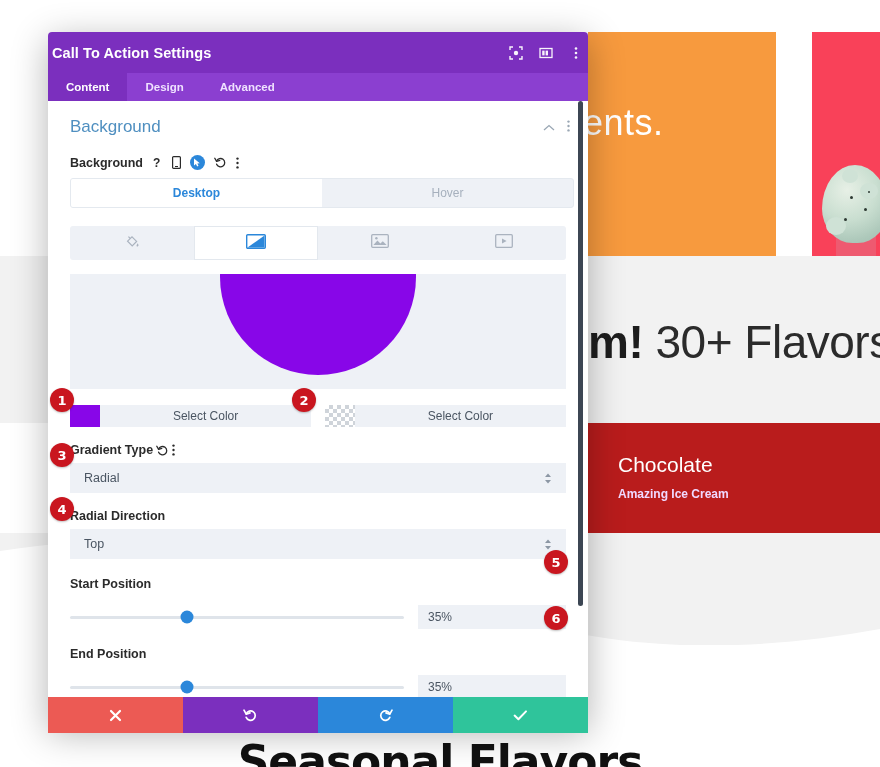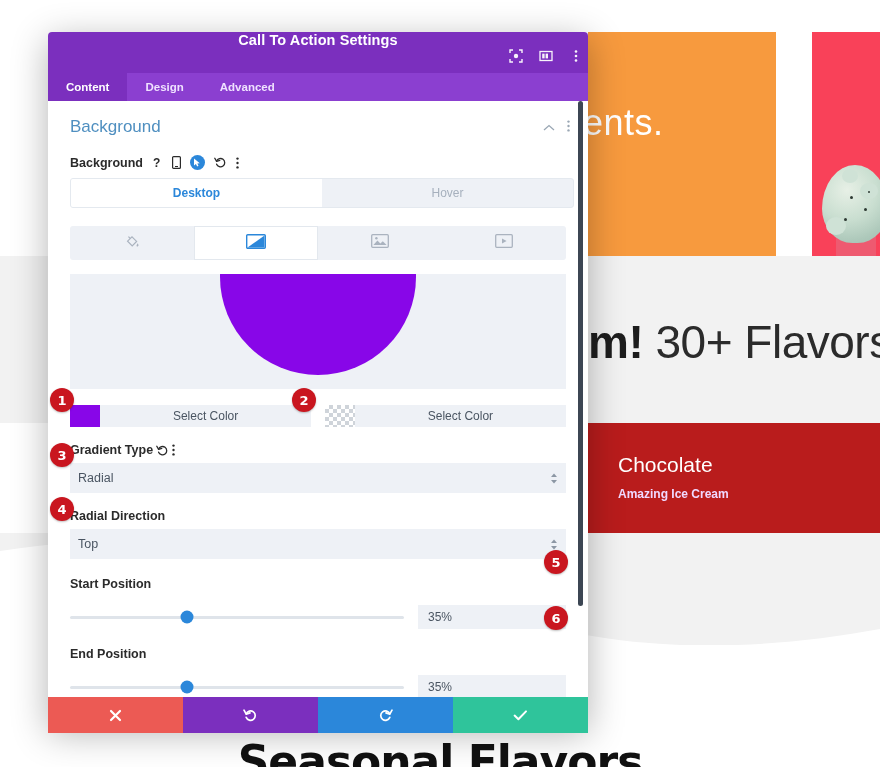--- a/index.html
+++ b/index.html
@@ -85,21 +85,21 @@
   .modal {
     position:absolute; left:48px; top:32px; width:540px; height:693px;
     background:#ffffff;
     box-shadow:0 8px 36px rgba(0,0,0,.30);
     border-radius:4px 4px 0 0;
     overflow:visible;
     z-index:20;
   }
   .modal-header {
     height:41px; background:#7b2fbe; border-radius:4px 4px 0 0;
-    display:flex; align-items:center; padding:0 4px;flex-direction:column;
+    display:flex; align-items:center; padding:0 4px;
   }
   .modal-title { color:#fff; font-size:14.5px; font-weight:700; letter-spacing:.1px; }
   .hdr-icons { margin-left:auto; display:flex; align-items:center; gap:14px; }
   .hdr-ic { width:16px; height:16px; opacity:.95; display:flex; align-items:center; justify-content:center; cursor:pointer;}
   .hdr-ic svg { display:block; }
 
   .tabbar {
     height:28px; background:#8b3fd0; display:flex; align-items:stretch;
   }
   .tab {
@@ -170,21 +170,21 @@
   .selcolor {
     flex:1; height:22px; background:#eef1f6; display:flex; align-items:center; justify-content:center;
     font-size:12px; color:#4a5562; cursor:pointer;
   }
   .colorgap { width:14px; }
 
   .field-label { padding:16px 22px 6px 22px; font-size:12.5px; color:#2b2b2b; font-weight:700;
                  display:flex; align-items:center; gap:3px; }
   .select {
     margin:0 22px; height:30px; background:#eef1f6; display:flex; align-items:center;
-    padding:0 8px; font-size:12.5px; color:#4a5562; position:relative; cursor:pointer;
+    padding:0 14px; font-size:12.5px; color:#4a5562; position:relative; cursor:pointer;
   }
   .select .arrows { margin-left:auto; display:flex; flex-direction:column; gap:1px; color:#8c97a4; }
 
   .slider-block { padding:0 22px; }
   .slider-label { padding:18px 0 0 0; font-size:12.5px; color:#2b2b2b; font-weight:700; }
   .slider-row { display:flex; align-items:center; gap:14px; margin-top:14px; }
   .track { position:relative; flex:1; height:3px; background:#dfe4ea; border-radius:2px; }
   .knob {
     position:absolute; top:50%; width:13px; height:13px; background:#2b87da;
     border-radius:50%; transform:translate(-50%,-50%); cursor:pointer;

